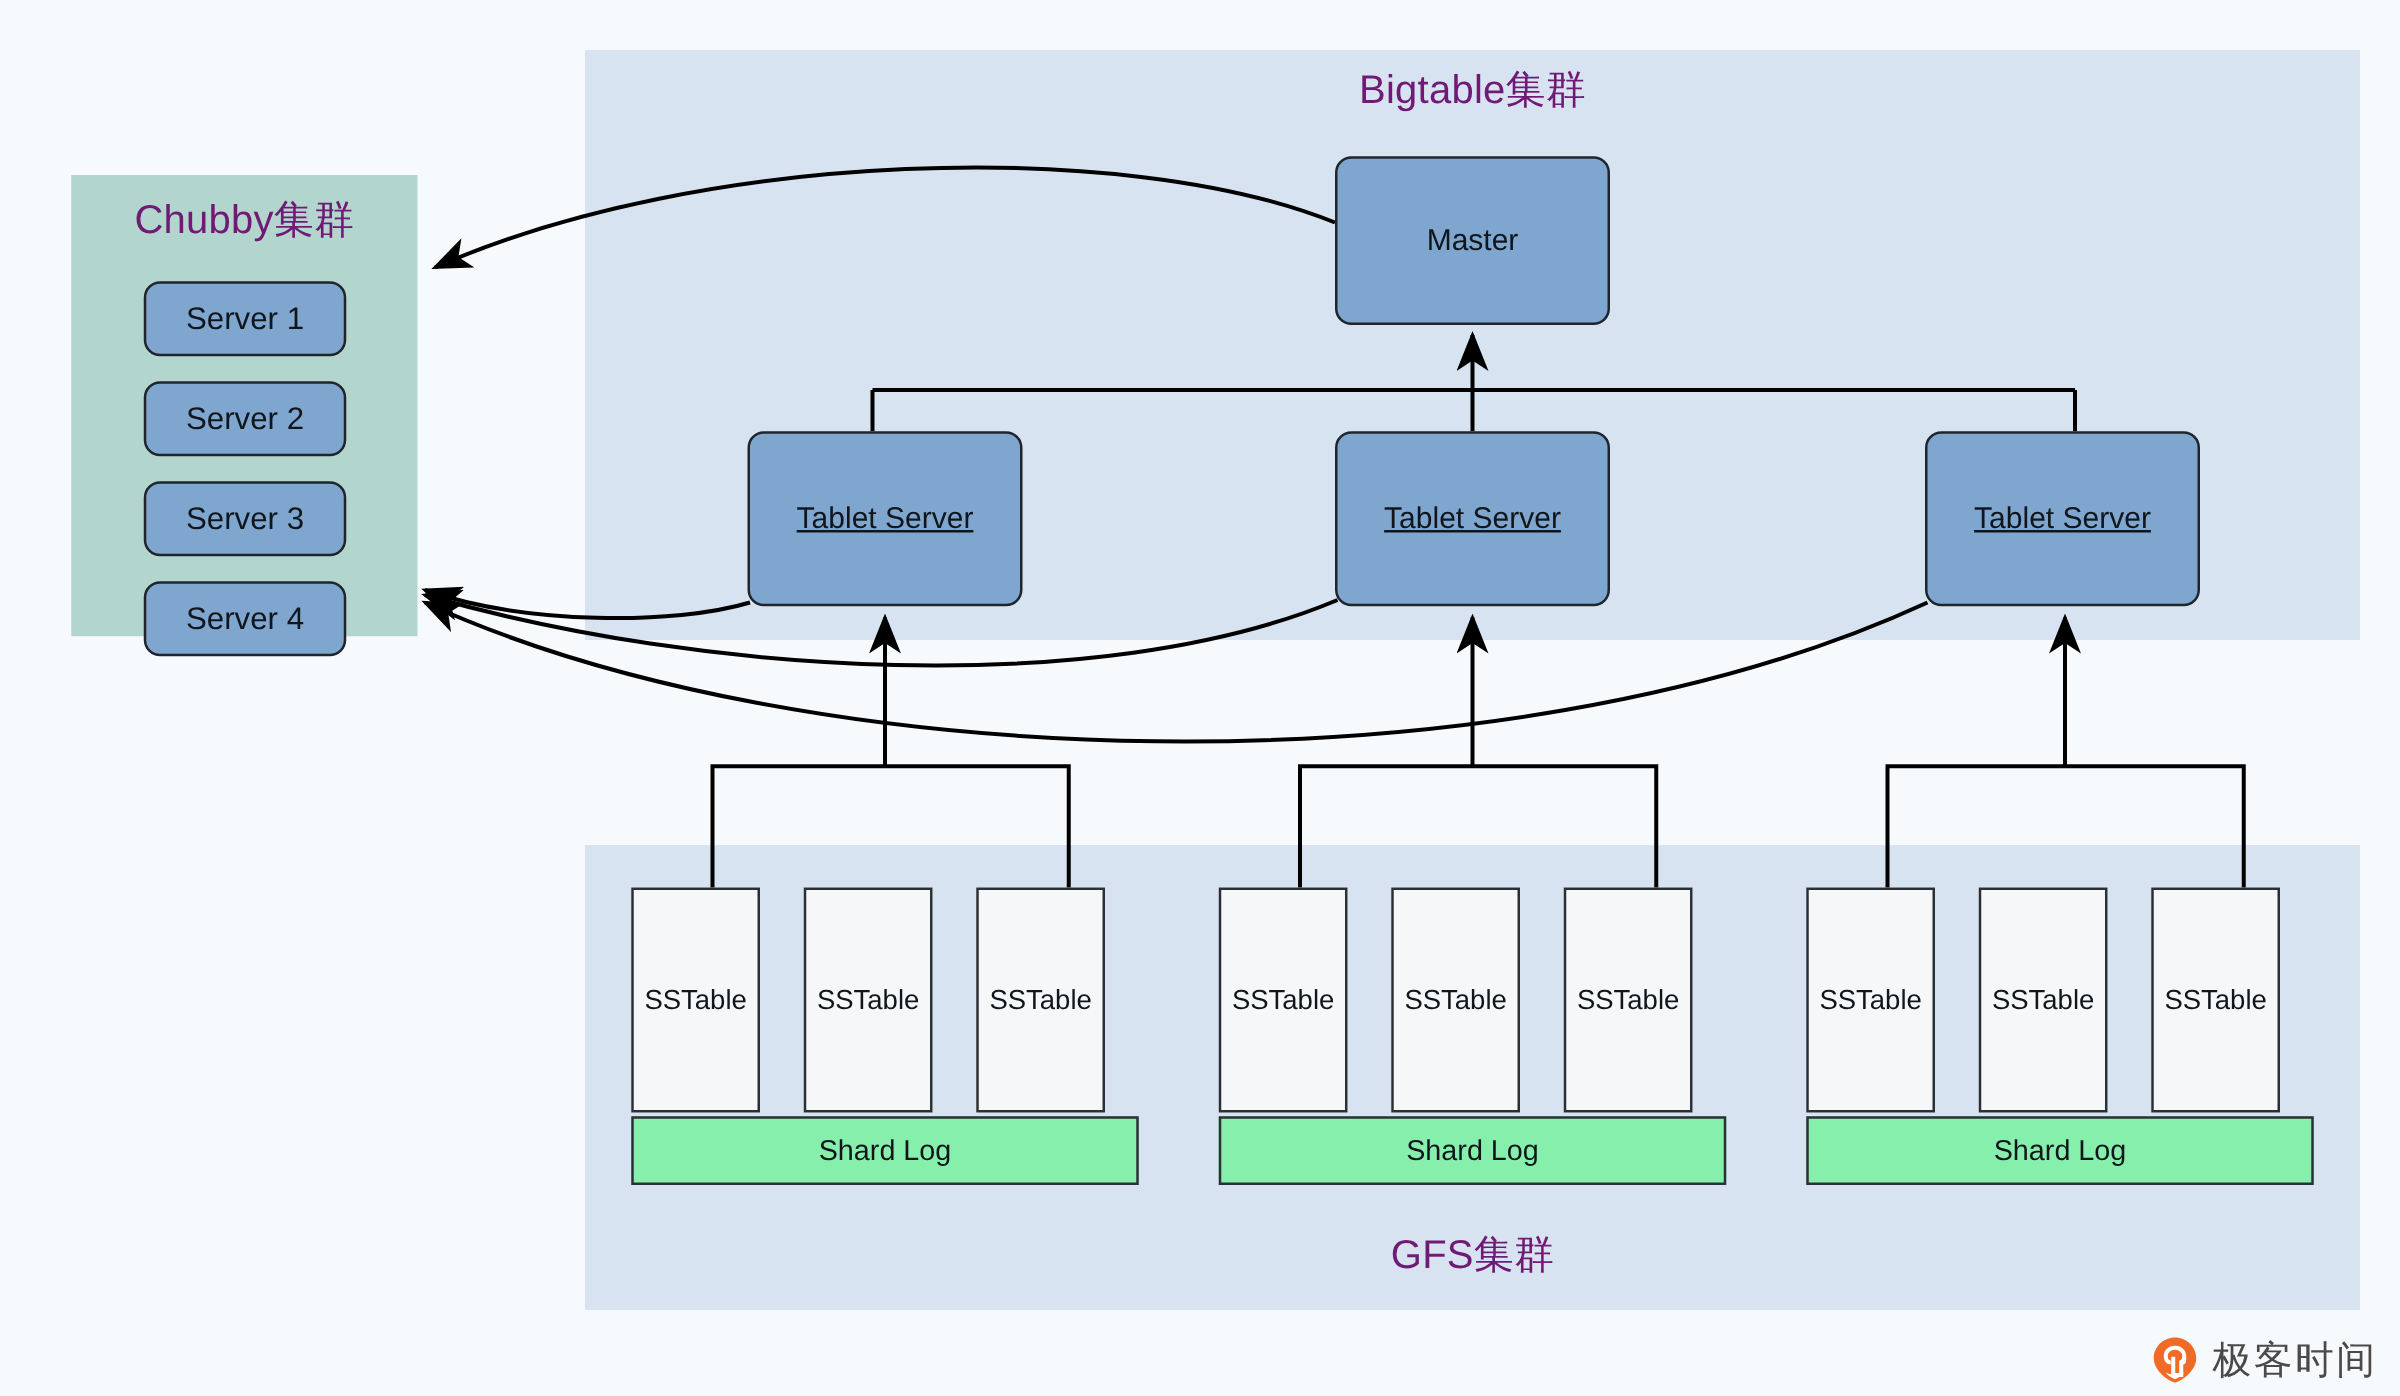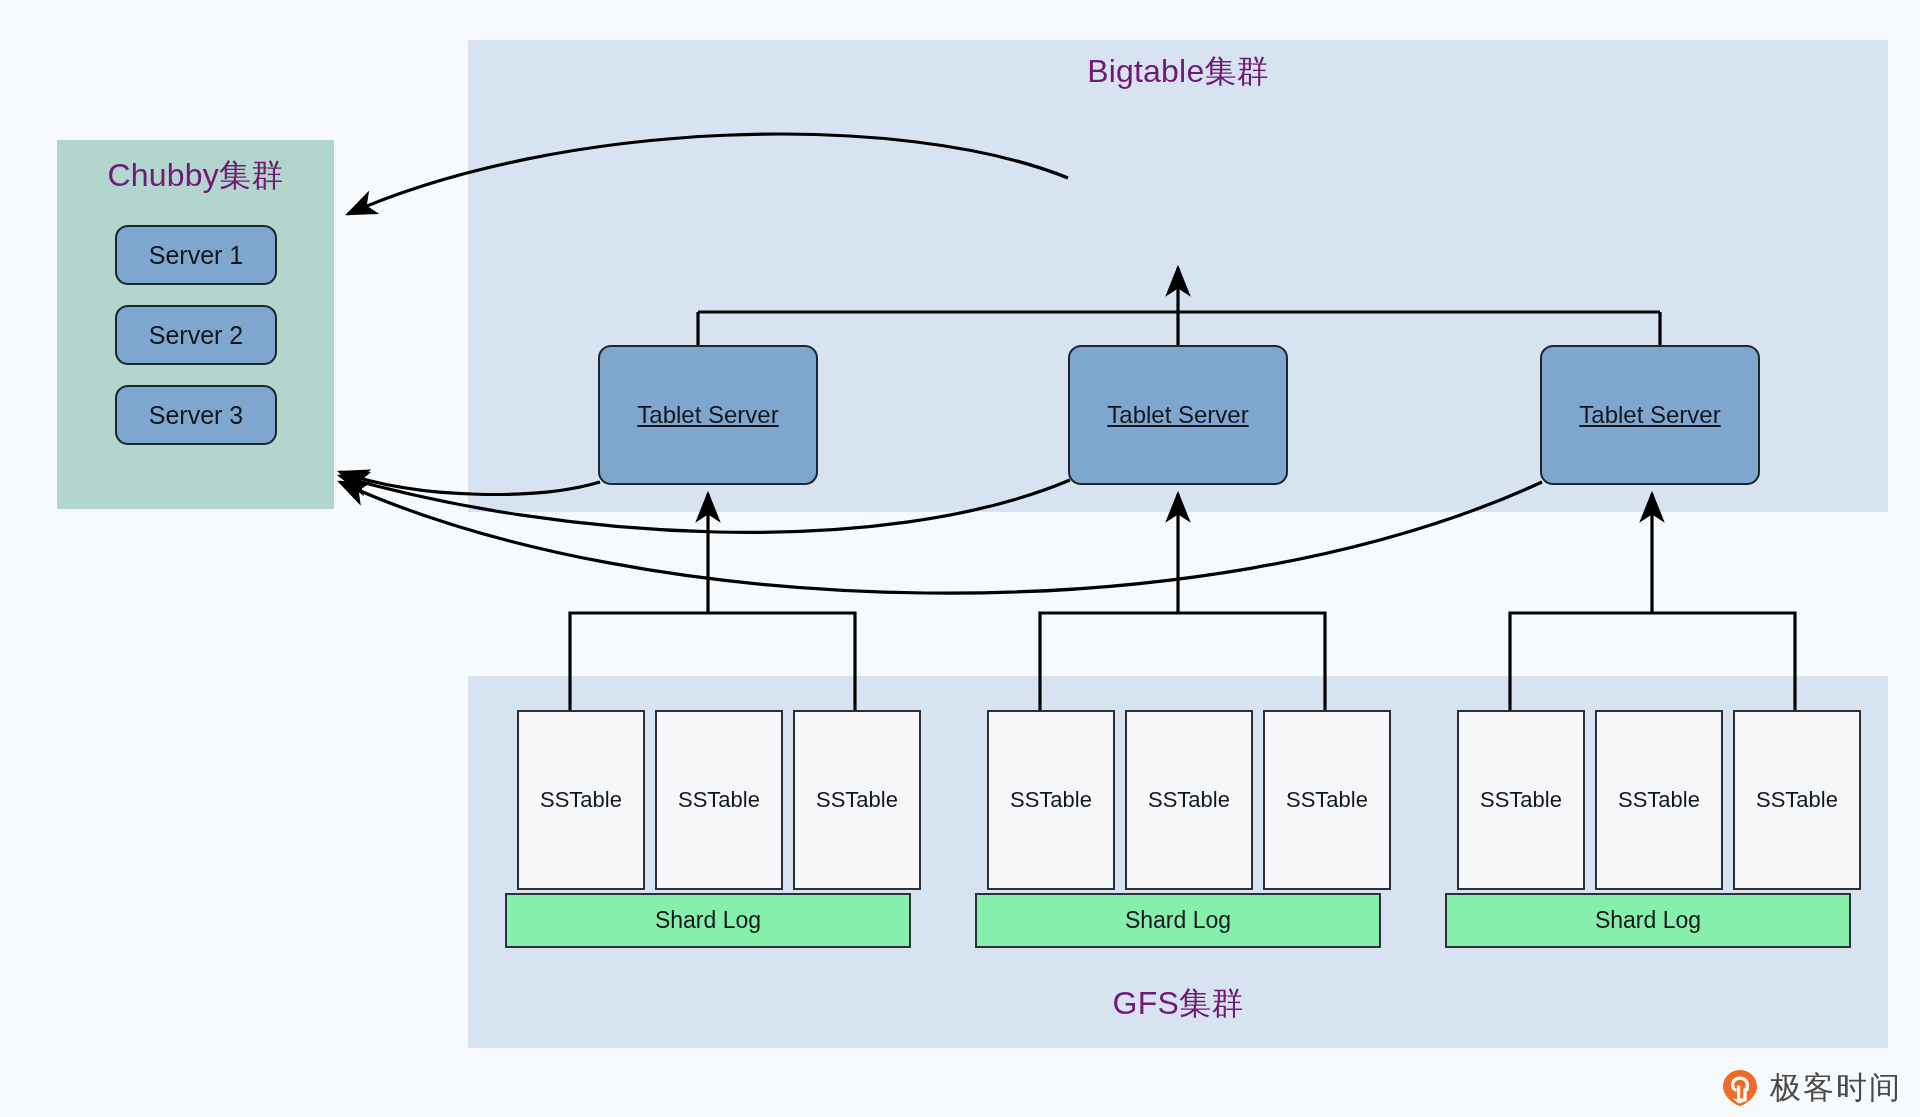--- a/index.html
+++ b/index.html
@@ -82,27 +82,26 @@
     font-size: 24px;
   }
   .tablet-box {
     top: 345px;
     width: 220px; height: 140px;
     font-size: 24px;
     text-decoration: underline;
   }
   .sstable-box {
     top: 710px;
-    width: 128px; height: 180px;
+    width: 103px; height: 180px;
     background: #f6f7f8;
     border: 2px solid #2b3036;
     border-radius: 0;
     font-size: 22px;
     z-index: 6;
-    margin-left: 12px;
   }
   .shardlog-box {
     top: 893px;
     height: 55px;
     background: #86efac;
     border: 2px solid #2b3036;
     border-radius: 0;
     font-size: 23px;
     z-index: 6;
   }
@@ -179,21 +178,27 @@
 
   <div class="node rounded server-box" style="top:225px">
     <span>Server 1</span>
   </div>
   <div class="node rounded server-box" style="top:305px">
     <span>Server 2</span>
   </div>
   <div class="node rounded server-box" style="top:385px">
     <span>Server 3</span>
   </div>
-
+  <div class="node rounded server-box" style="top:465px">
+    <span>Server 4</span>
+  </div>
+
+  <div class="node rounded master-box">
+    <span>Master</span>
+  </div>
 
   <div class="node rounded tablet-box" style="left:598px">
     <span>Tablet Server</span>
   </div>
   <div class="node rounded tablet-box" style="left:1068px">
     <span>Tablet Server</span>
   </div>
   <div class="node rounded tablet-box" style="left:1540px">
     <span>Tablet Server</span>
   </div>

